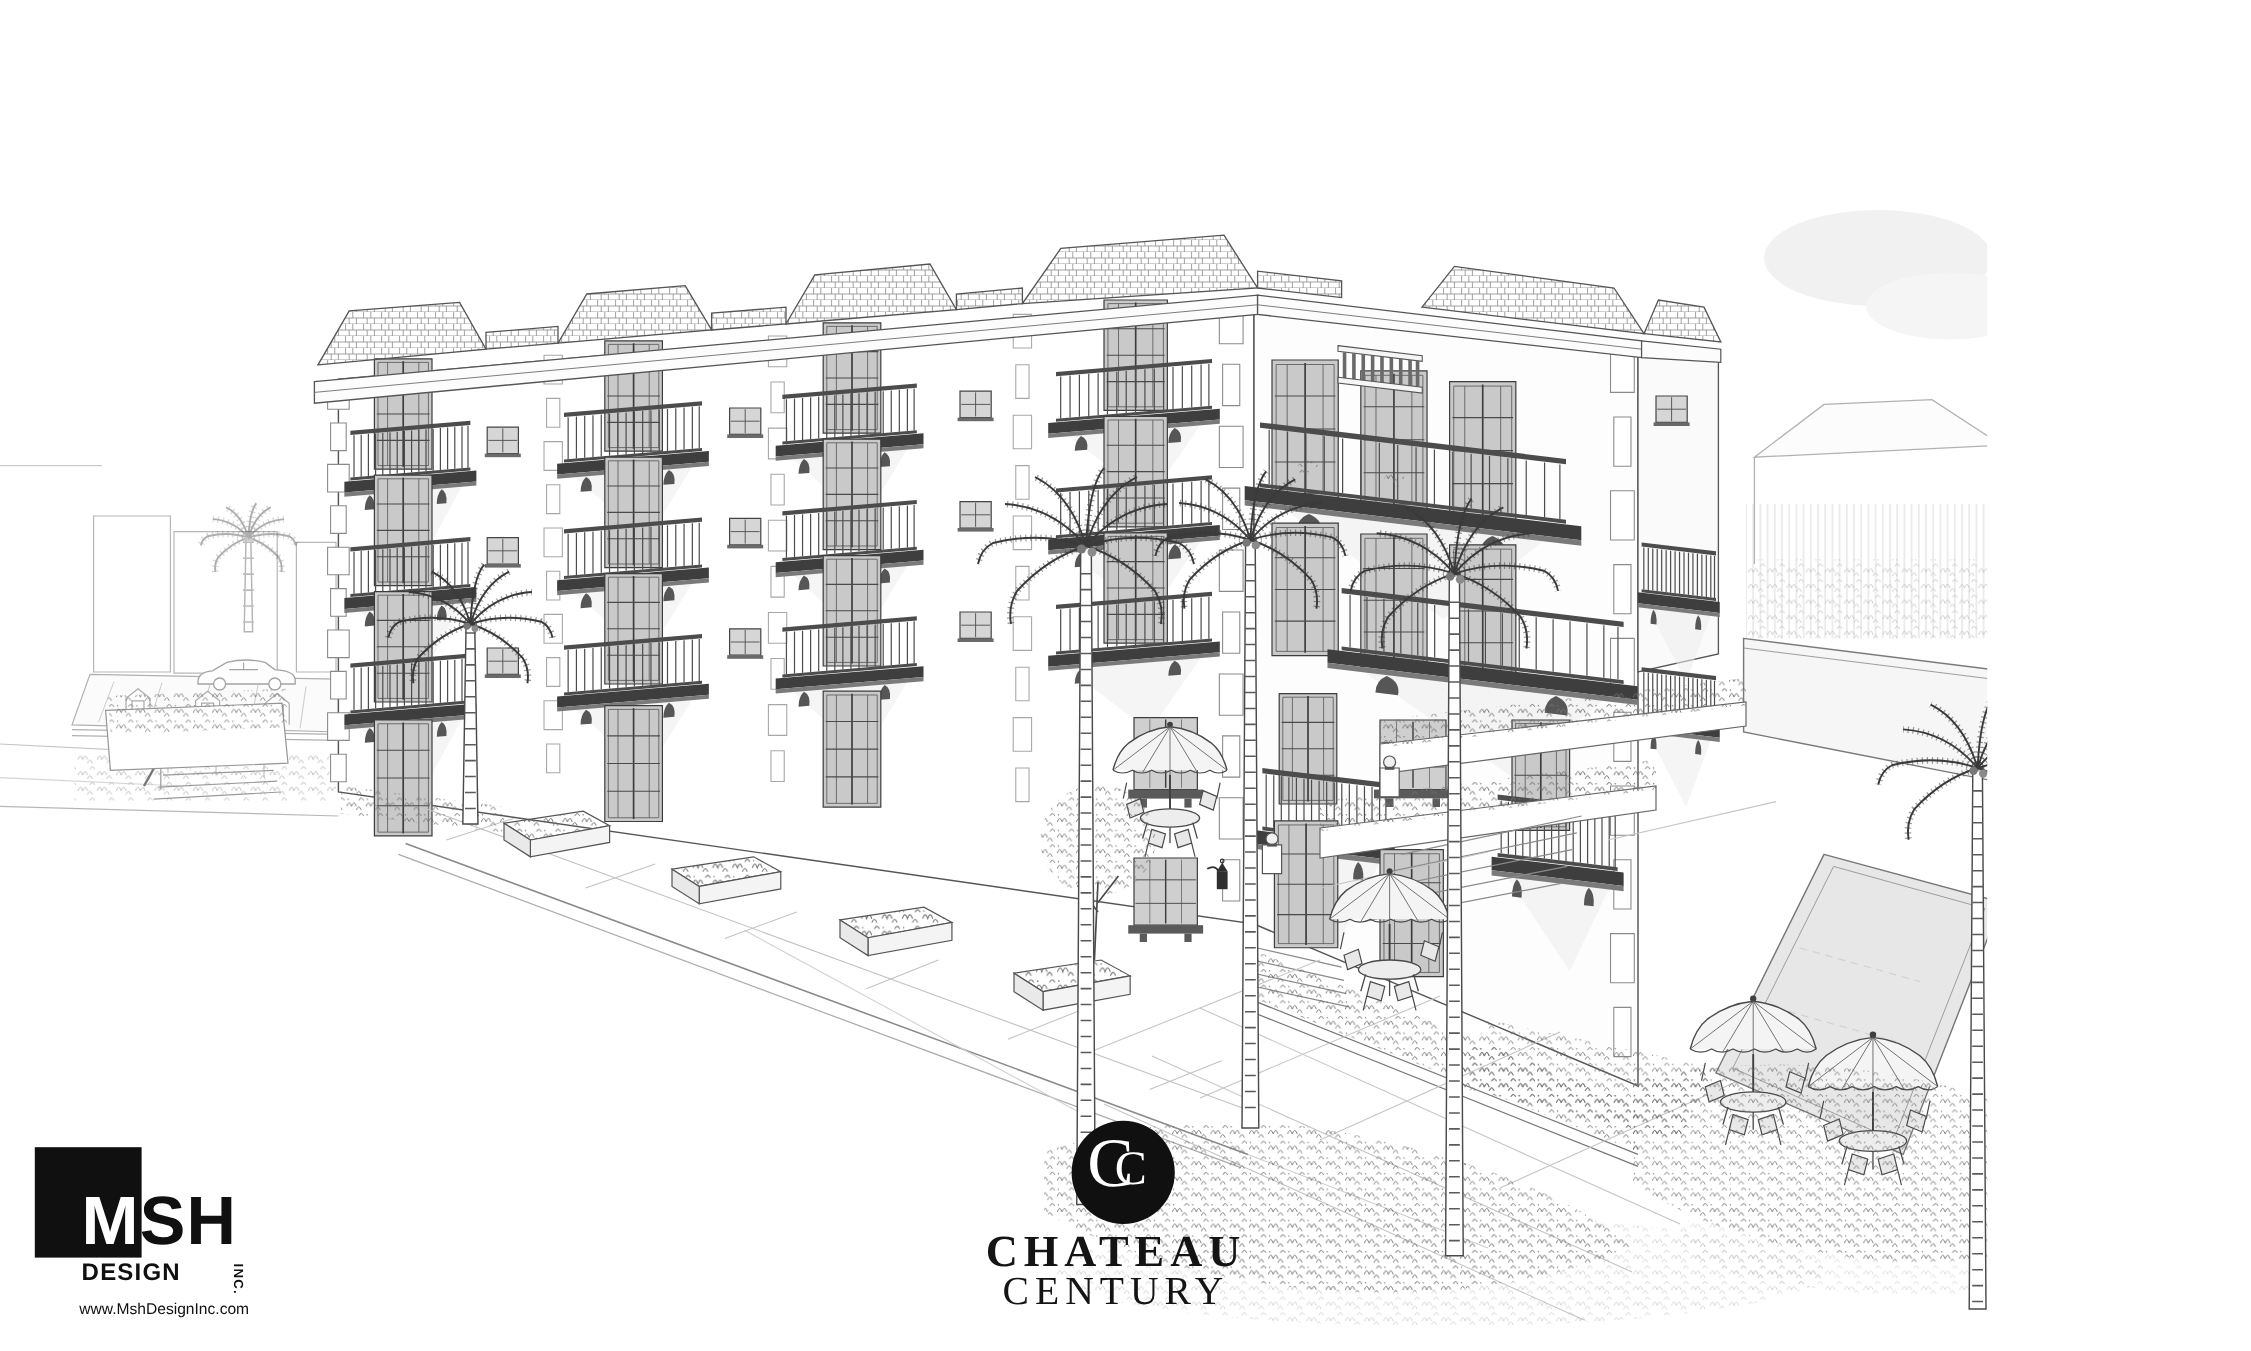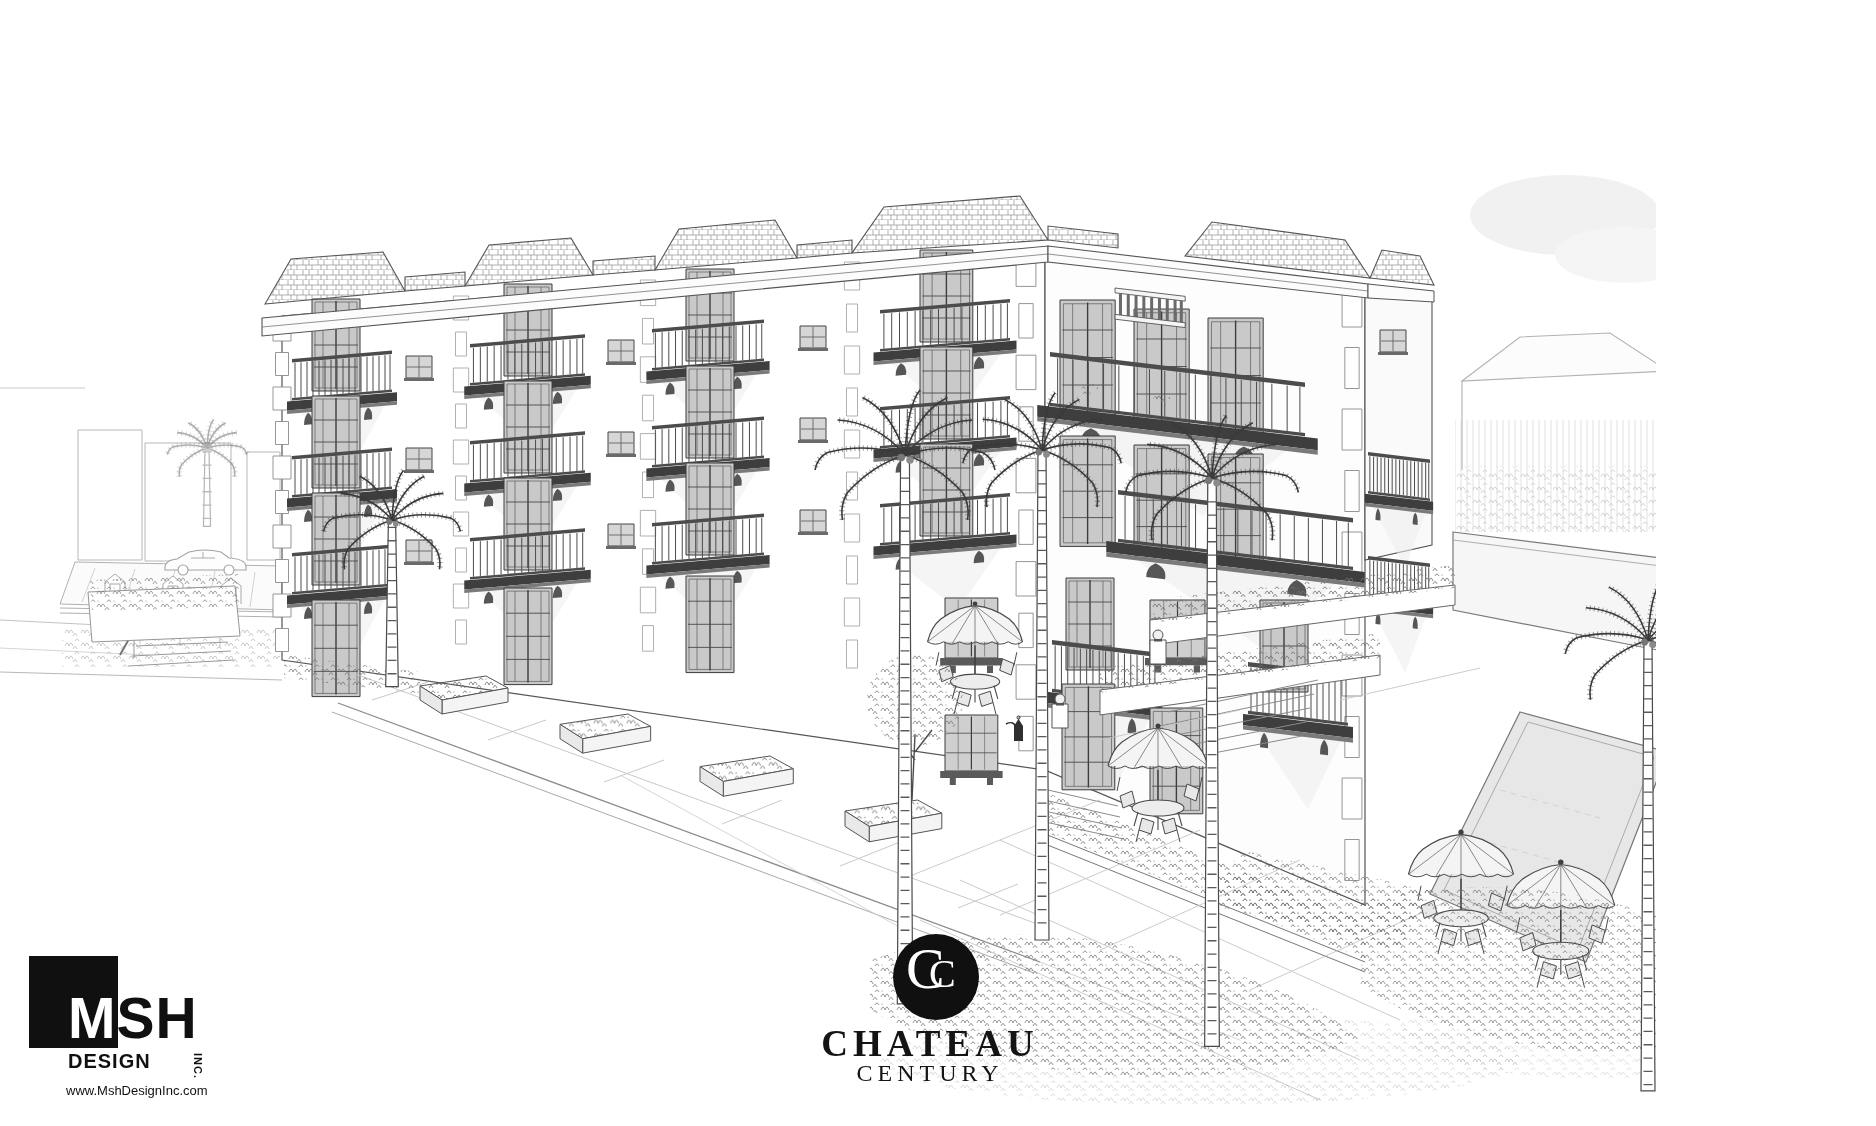--- a/index.html
+++ b/index.html
@@ -23,21 +23,21 @@
   .msh .url{position:absolute;left:38px;top:133px;font-size:13px;font-weight:400;color:#101010;}
 
   
   .chateau{position:absolute;left:808px;top:930px;width:244px;text-align:center;
            font-family:"Liberation Serif",serif;color:#141414;}
   .chateau .badge{position:absolute;left:85px;top:4px;width:86px;height:86px;border-radius:50%;
                   background:#101010;}
   .chateau .badge .c1{position:absolute;left:13px;top:6px;font-size:58px;line-height:1;color:#ffffff;}
   .chateau .badge .c2{position:absolute;left:36px;top:20px;font-size:40px;line-height:1;color:#ffffff;}
   .chateau .l1{position:absolute;left:0;top:95px;width:244px;font-size:37px;letter-spacing:5px;line-height:1;font-weight:bold;}
-  .chateau .l2{position:absolute;left:0;top:131px;width:244px;font-size:24px;letter-spacing:5px;line-height:1;}
+  .chateau .l2{position:absolute;left:0;top:131px;width:244px;font-size:33px;letter-spacing:5px;line-height:1;}
 </style>
 </head>
 <body>
 
 <div class="board">
 <svg width="1876" height="1126" viewBox="0 0 1876 1126">
   <defs>
     <pattern id="pat-shingle" width="15" height="10" patternUnits="userSpaceOnUse">
       <path d="M0,5H15 M0,10H15 M3,0V5 M9,0V5 M6,5V10 M12,5V10" stroke="#8f8f8f" stroke-width="0.7" fill="none"></path>
     </pattern>

